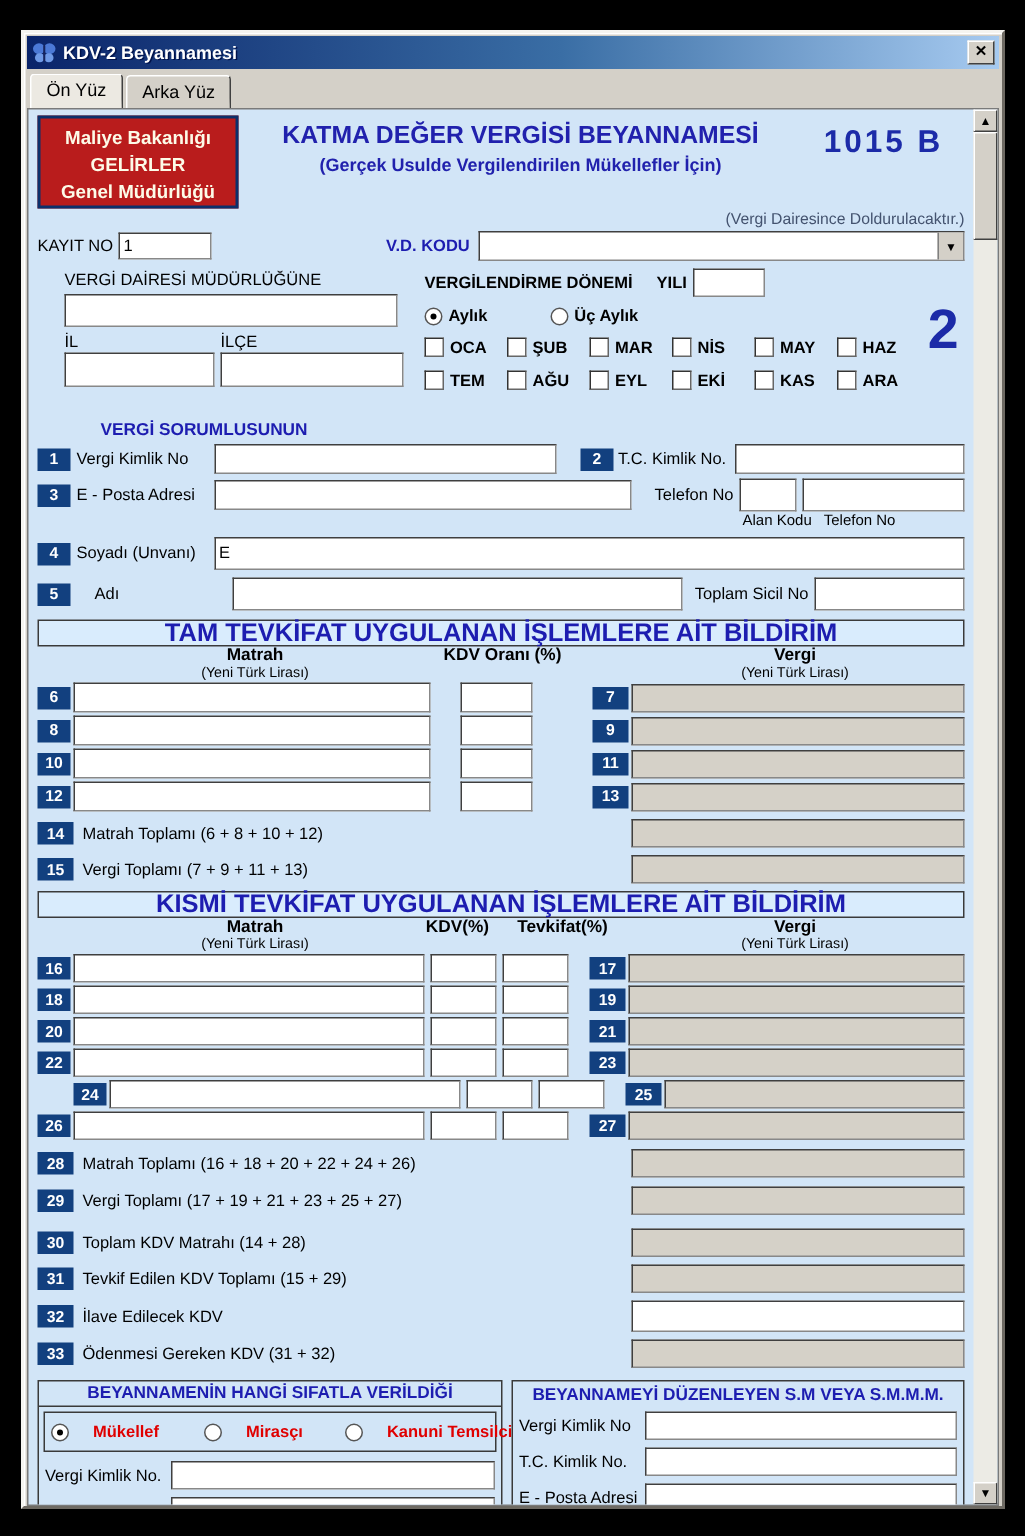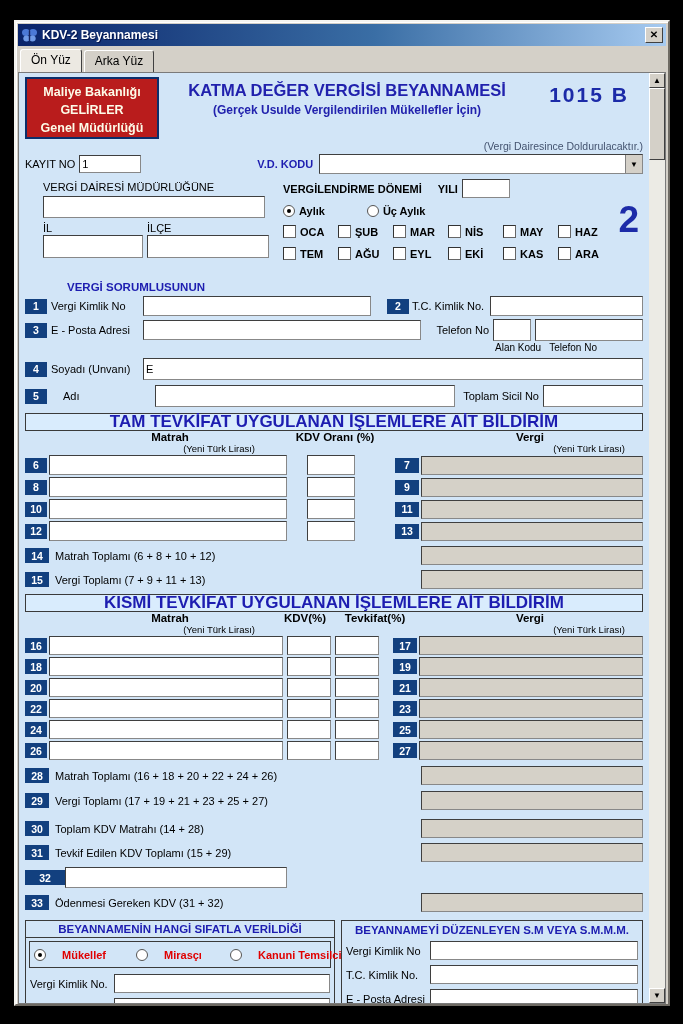--- a/index.html
+++ b/index.html
@@ -38,21 +38,21 @@
   .ro { background:#d5d1c8; border:1px solid #888; border-top-color:#3f3f3f; border-left-color:#3f3f3f; height:19px; }
   .badge { width:22px; height:15px; background:#12407f; color:#fff; font-size:10.5px; font-weight:bold;
     display:flex; align-items:center; justify-content:center; flex:none; }
   .frow { display:flex; align-items:center; margin-top:3px; }
   .sechdr { margin-top:3px; height:18px; border:1px solid #3a3a3a; background:#d9ecfd;
     display:flex; align-items:center; justify-content:center; }
   .sechdr span { font-size:17px; font-weight:bold; color:#1d1db0; }
   .colhead { position:relative; height:24px; }
   .colhead .cblock { position:absolute; text-align:center; }
   .cblock .main { font-size:11.5px; font-weight:bold; color:#000; display:block; }
-  .cblock .sub { font-size:9.5px; color:#000; display:block;text-align:right; }
+  .cblock .sub { font-size:9.5px; color:#000; display:block; }
   .chk { width:13px; height:13px; background:#fff; border:1px solid #666;
     border-top-color:#333; border-left-color:#333; flex:none; }
   .radio { width:12px; height:12px; border-radius:50%; background:#fff; border:1px solid #555; flex:none;
     position:relative; }
   .radio.sel::after { content:""; position:absolute; left:3px; top:3px; width:4px; height:4px;
     border-radius:50%; background:#000; }
   .mlbl { font-size:11px; font-weight:bold; color:#000; margin:0 0 0 4px; }
   .combo { display:flex; height:20px; border:1px solid #888; border-top-color:#3f3f3f;
     border-left-color:#3f3f3f; background:#fff; }
   .combo .cfield { flex:1; }
@@ -309,21 +309,21 @@
       <div class="ro" style="flex:1; margin-left:2px;"></div>
     </div>
     <div class="frow" style="margin-top:2px;">
       <span class="badge">22</span>
       <input class="inp" style="width: 234px; margin-left: 2px; height: 19px;">
       <input class="inp" style="width: 44px; margin-left: 4px; height: 19px;">
       <input class="inp" style="width: 44px; margin-left: 4px; height: 19px;">
       <span class="badge" style="margin-left:14px; width:24px;">23</span>
       <div class="ro" style="flex:1; margin-left:2px;"></div>
     </div>
-    <div class="frow" style="margin-top:2px;">
+    <div class="frow" style="margin-top:2px;margin-left:24px;">
       <span class="badge">24</span>
       <input class="inp" style="width: 234px; margin-left: 2px; height: 19px;">
       <input class="inp" style="width: 44px; margin-left: 4px; height: 19px;">
       <input class="inp" style="width: 44px; margin-left: 4px; height: 19px;">
       <span class="badge" style="margin-left:14px; width:24px;">25</span>
       <div class="ro" style="flex:1; margin-left:2px;"></div>
     </div>
     <div class="frow" style="margin-top:2px;">
       <span class="badge">26</span>
       <input class="inp" style="width: 234px; margin-left: 2px; height: 19px;">
@@ -348,21 +348,22 @@
       <span class="badge" style="width:24px;">30</span>
       <span class="lbl" style="margin-left:6px; flex:1;">Toplam KDV Matrahı (14 + 28)</span>
       <div class="ro" style="width:222px;"></div>
     </div>
     <div class="frow" style="margin-top:5px;">
       <span class="badge" style="width:24px;">31</span>
       <span class="lbl" style="margin-left:6px; flex:1;">Tevkif Edilen KDV Toplamı (15 + 29)</span>
       <div class="ro" style="width:222px;"></div>
     </div>
     <div class="frow" style="margin-top:5px;">
-      <span class="badge" style="width:40px;">32</span>
+      <span class="badge" style="width:24px;">32</span>
+      <span class="lbl" style="margin-left:6px; flex:1;">İlave Edilecek KDV</span>
       <input class="inp" style="width: 222px; height: 21px;">
     </div>
     <div class="frow" style="margin-top:5px;">
       <span class="badge" style="width:24px;">33</span>
       <span class="lbl" style="margin-left:6px; flex:1;">Ödenmesi Gereken KDV (31 + 32)</span>
       <div class="ro" style="width:222px;"></div>
     </div>
 
     <div style="display:flex; margin-top:8px; align-items:stretch;">
       <div class="panel" style="width:310px; height:150px;">

